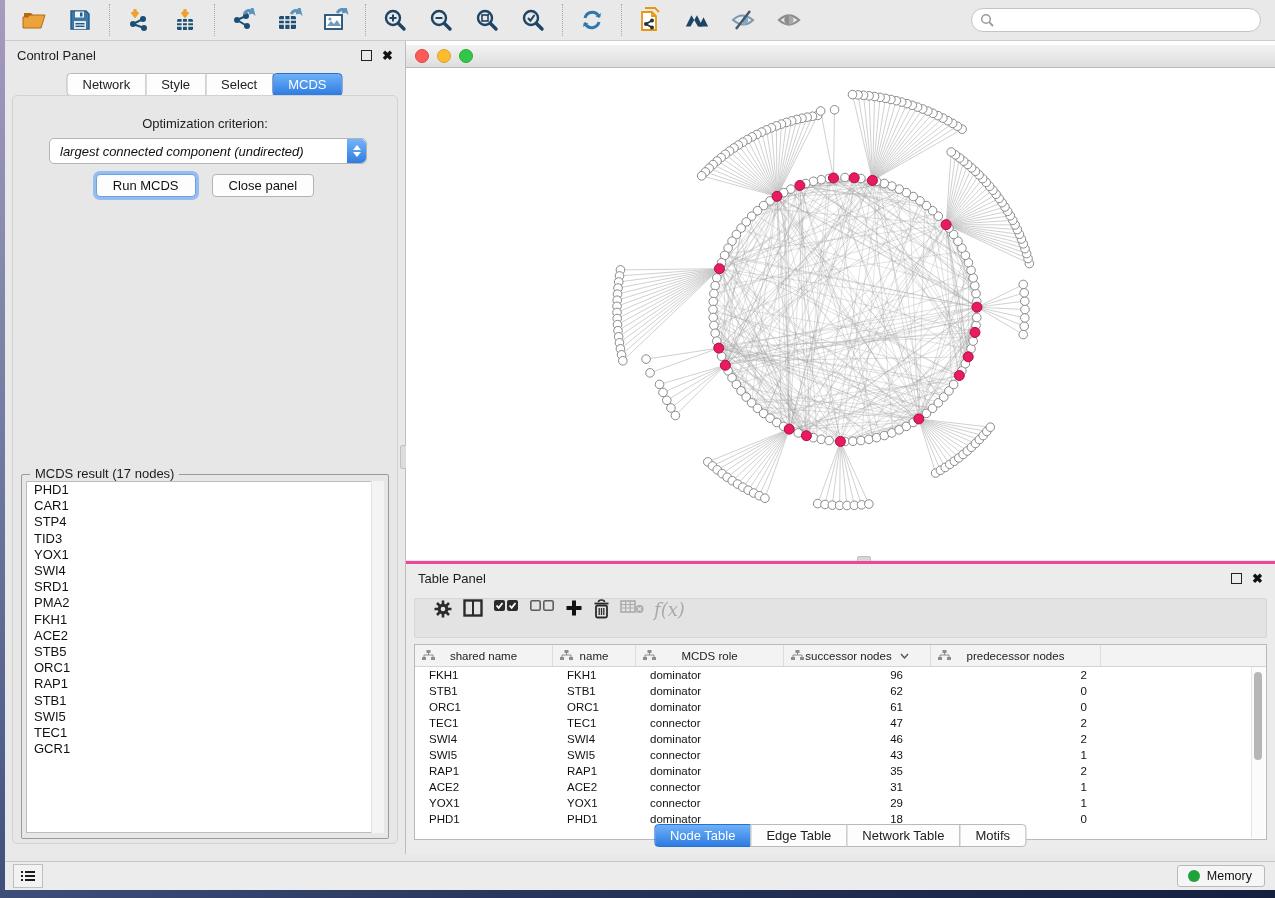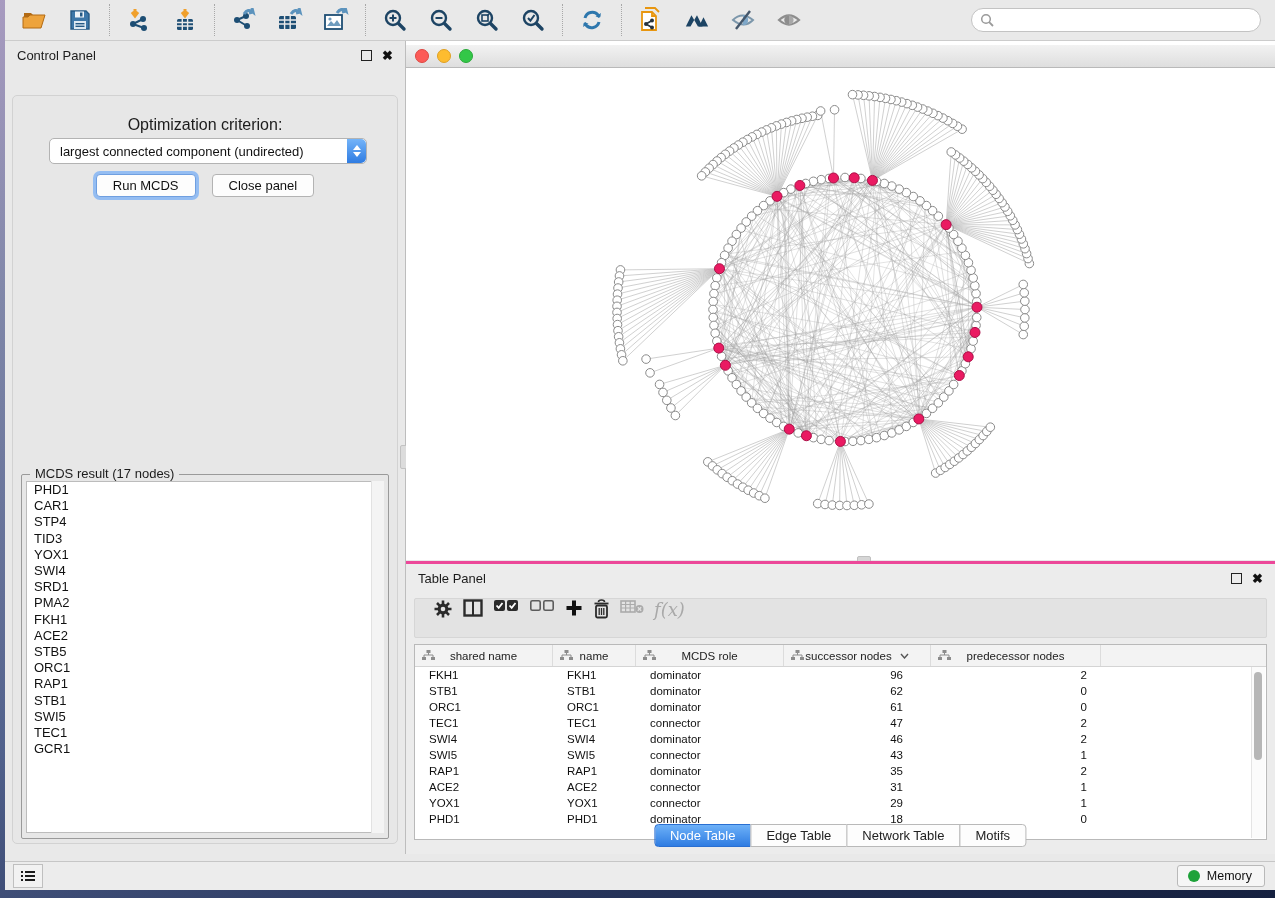--- a/index.html
+++ b/index.html
@@ -28,23 +28,23 @@
   .close-ic{font-size:13px;font-weight:bold;color:#111;line-height:9px;cursor:pointer;}
 
   .seg-tabs{position:absolute;display:flex;}
   #cp-tabs{top:32px;left:50%;transform:translateX(-50%);}
   .seg{background:#fdfdfd;border:1px solid #b9b9b9;margin-left:-1px;font-size:13px;color:#222;padding:3px 15px;cursor:pointer;white-space:nowrap;}
   .seg.first{border-radius:4px 0 0 4px;}
   .seg.last{border-radius:0 4px 4px 0;}
   .seg.active{background:linear-gradient(#6db1f8,#2f7ce2);border-color:#2a6fd1;color:#fff;border-radius:4px;}
 
   .cp-card{position:absolute;left:7px;right:7px;top:54px;bottom:10px;background:#e7e7e7;border:1px solid #d2d2d2;border-radius:5px;}
-  #opt-label{position:absolute;top:20px;left:0;right:0;text-align:center;font-size:16px;color:#1c1c1c;}
+  #opt-label{position:absolute;top:20px;left:0;right:0;text-align:center;font-size:13px;color:#1c1c1c;}
   #criterion-select{position:absolute;top:42px;left:36px;width:316px;height:24px;background:#fff;border:1px solid #b3b3b3;border-radius:5px;display:flex;align-items:center;cursor:pointer;}
-  #criterion-select .sel-text{flex:1;font-size:13px;color:#111;padding-left:10px;white-space:nowrap;overflow:hidden;}
+  #criterion-select .sel-text{flex:1;font-size:13px;color:#111;padding-left:10px;white-space:nowrap;overflow:hidden;font-style:italic;}
   .stepper{width:19px;height:24px;border-radius:0 5px 5px 0;background:linear-gradient(#74b4f9,#2f7ce2);display:flex;flex-direction:column;align-items:center;justify-content:center;gap:2px;}
   .stepper .up{width:0;height:0;border-left:4px solid transparent;border-right:4px solid transparent;border-bottom:5px solid #fff;}
   .stepper .down{width:0;height:0;border-left:4px solid transparent;border-right:4px solid transparent;border-top:5px solid #fff;}
 
   .btn-row{position:absolute;top:78px;left:0;right:0;display:flex;justify-content:center;gap:16px;}
   .mac-btn{background:#fdfdfd;border:1px solid #b3b3b3;border-radius:4px;font-size:13px;color:#111;padding:3px 16px;cursor:pointer;font-family:"Liberation Sans",sans-serif;}
   .mac-btn.focused{box-shadow:0 0 0 3px #94bdf2;border-color:#6f9fe0;}
 
   .group-box{position:absolute;left:8px;right:8px;top:378px;bottom:4px;border:1px solid #9a9a9a;border-radius:2px;}
   .group-legend{position:absolute;top:-9px;left:8px;background:#e7e7e7;padding:0 5px;font-size:13px;color:#1c1c1c;}
@@ -252,20 +252,26 @@
 
   <div id="control-panel">
     <div class="panel-title-row">
       <span class="panel-title">Control Panel</span>
       <span class="panel-win-icons">
         <span class="float-ic"></span>
         <span class="close-ic">✖</span>
       </span>
     </div>
 
+    <div class="seg-tabs" id="cp-tabs">
+      <span class="seg first">Network</span>
+      <span class="seg">Style</span>
+      <span class="seg">Select</span>
+      <span class="seg last active">MCDS</span>
+    </div>
 
     <div class="cp-card">
       <div id="opt-label">Optimization criterion:</div>
 
       <div id="criterion-select">
         <span class="sel-text">largest connected component (undirected)</span>
         <span class="stepper">
             <span class="up"></span>
             <span class="down"></span>
           </span>

